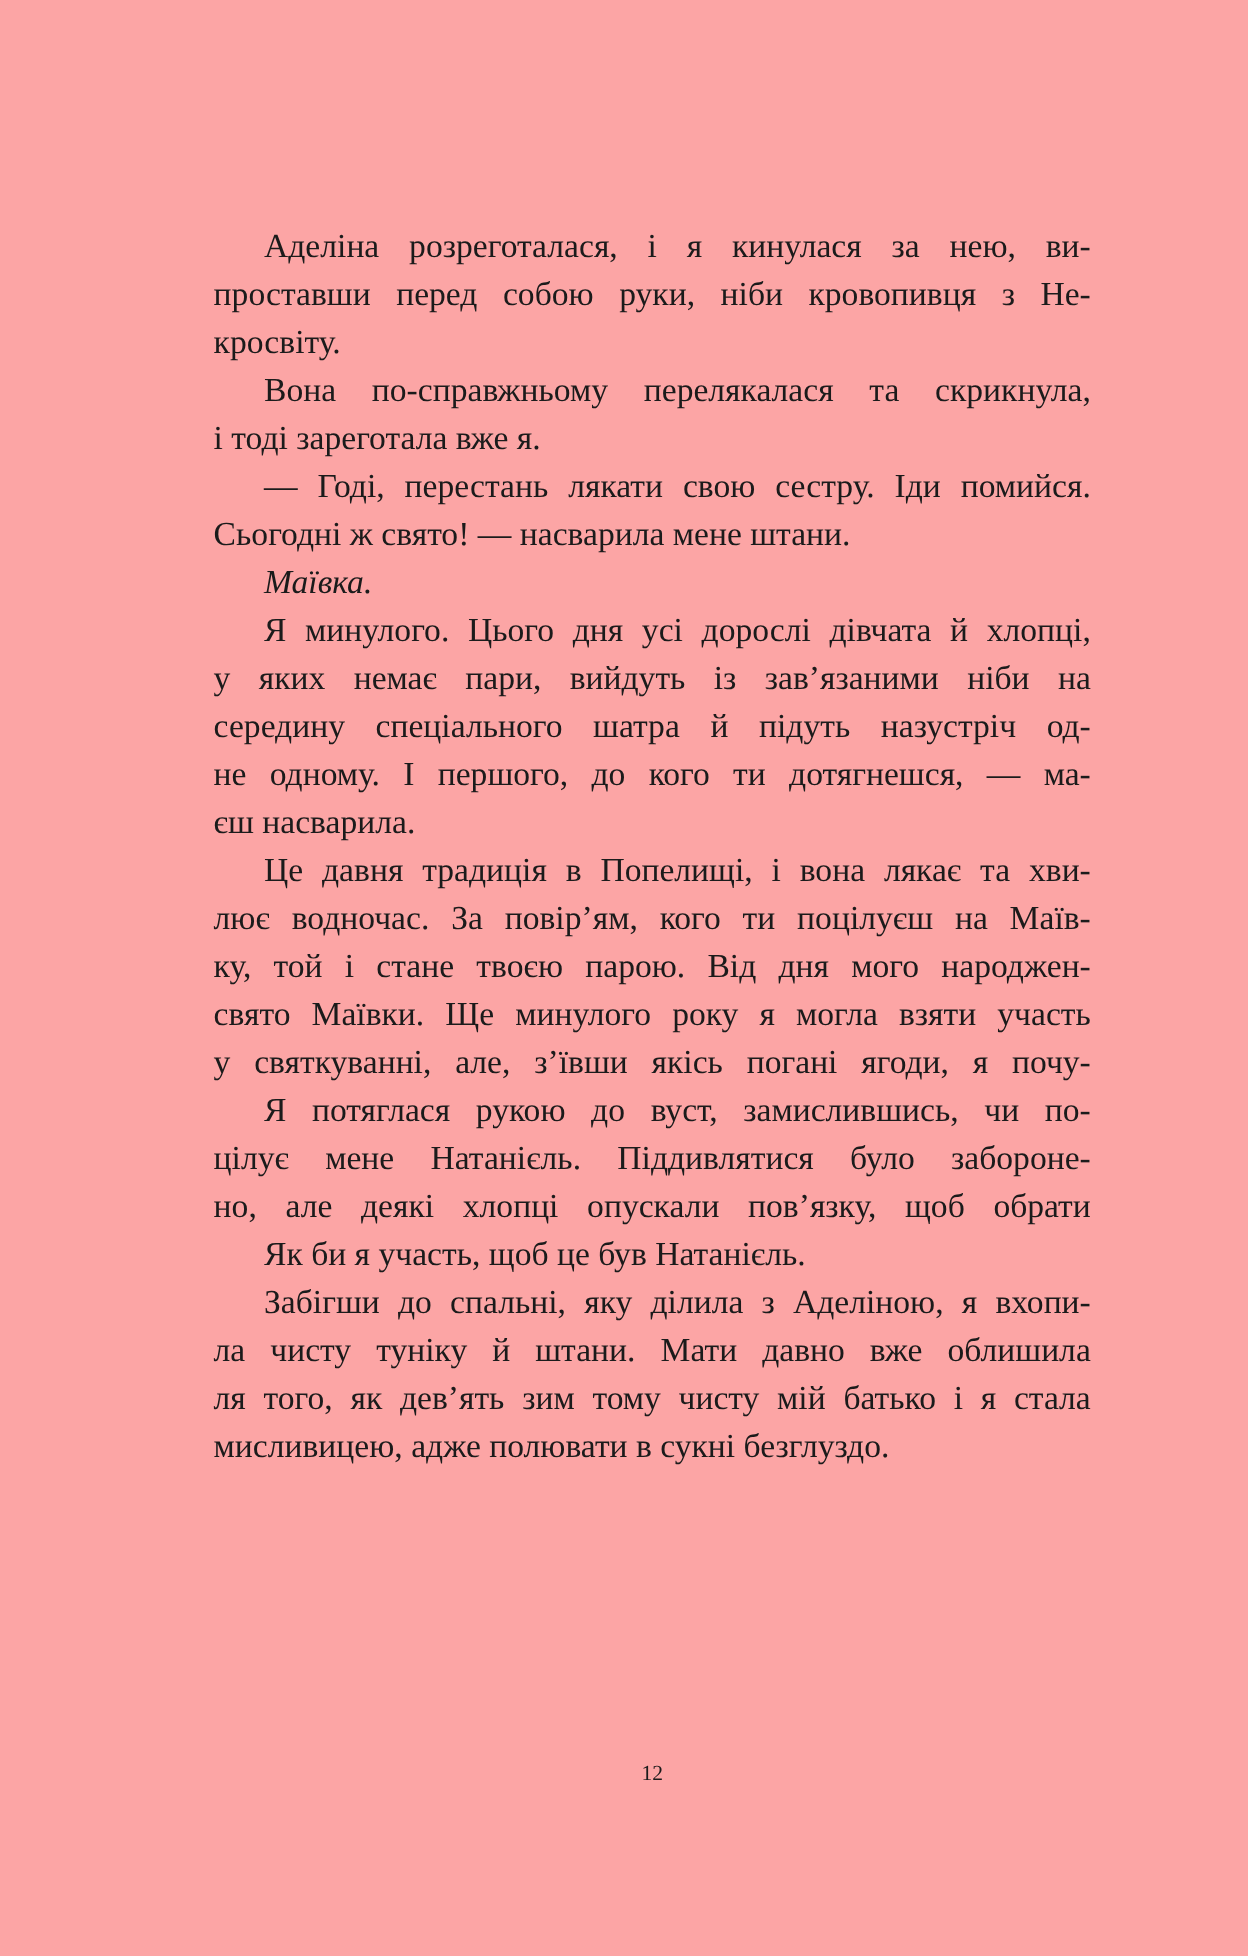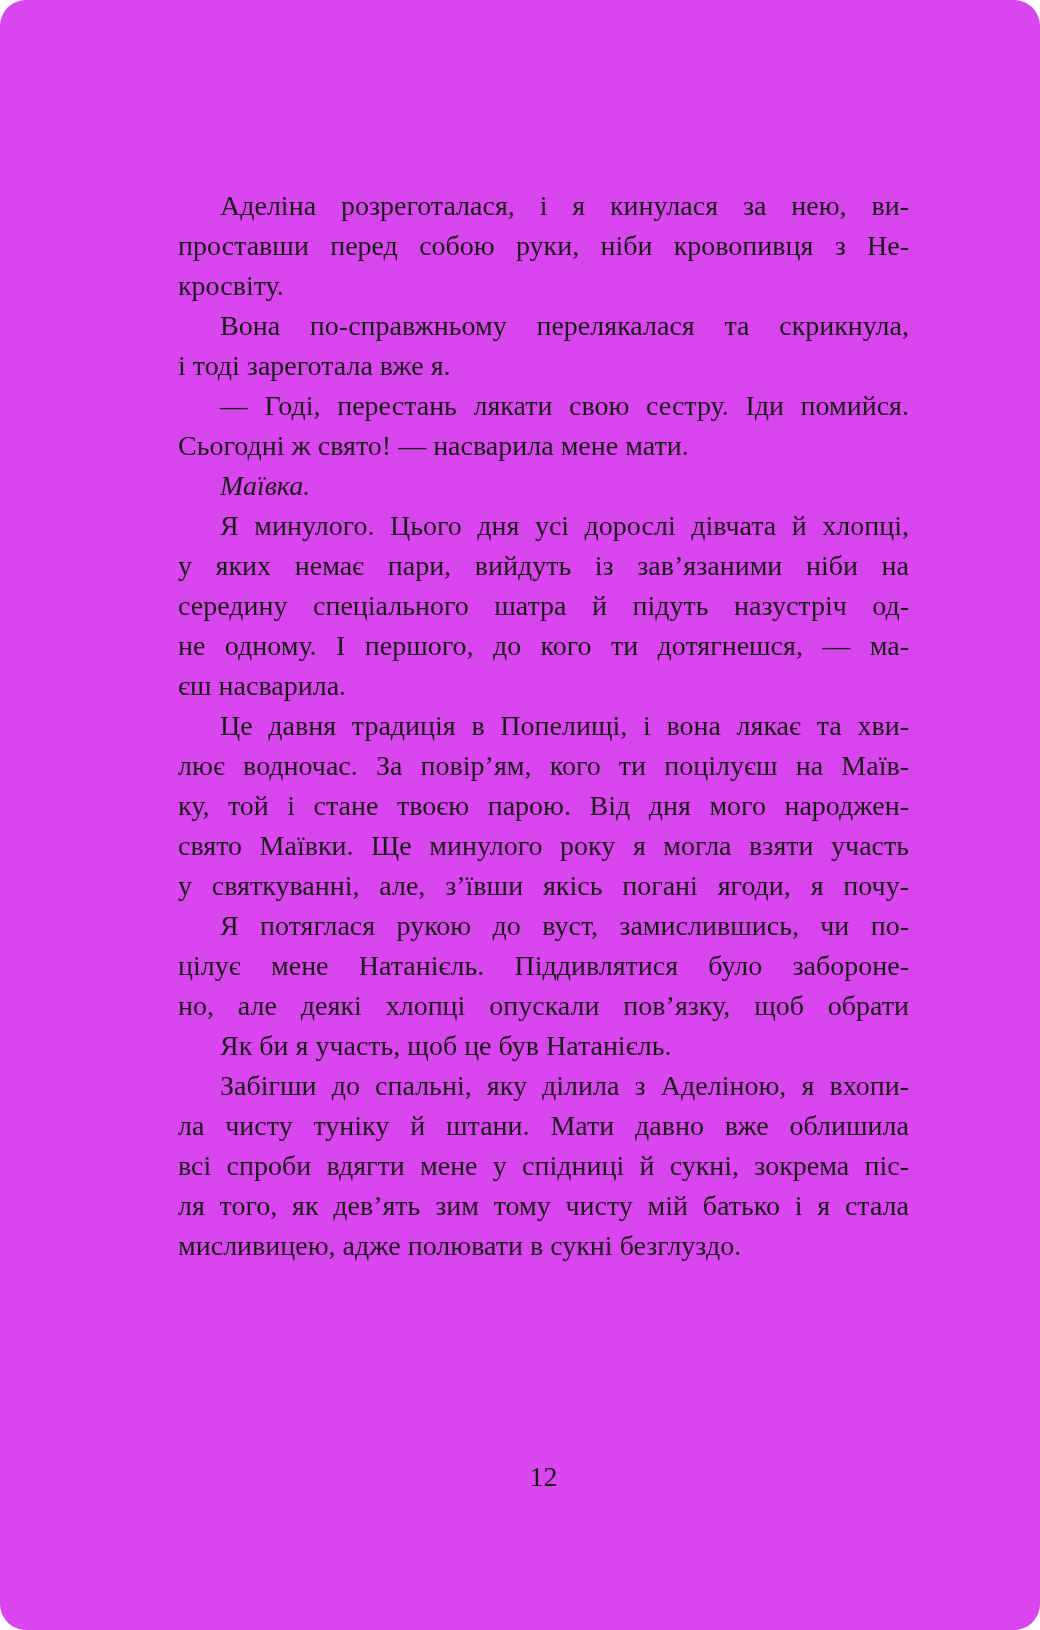--- a/index.html
+++ b/index.html
@@ -4,23 +4,22 @@
 <style>
   html, body {
     margin: 0;
     padding: 0;
     background: #ffffff;
   }
   .page {
     position: relative;
     width: 1040px;
     height: 1630px;
-    background: #d946ef;
+    background: #fca5a5;
     overflow: hidden;
-    border-radius: 26px;
   }
   .text-block {
     position: absolute;
     left: 178px;
     top: 186px;
     width: 731px;
     font-family: "Liberation Serif", "DejaVu Serif", serif;
     font-size: 28px;
     line-height: 40px;
     color: #1b1b1b;
@@ -38,52 +37,51 @@
   .line.italic {
     font-style: italic;
   }
   .page-number {
     position: absolute;
     top: 1462px;
     left: 178px;
     width: 731px;
     text-align: center;
     font-family: "Liberation Serif", "DejaVu Serif", serif;
-    font-size: 28px;
+    font-size: 18px;
     line-height: 30px;
     color: #1b1b1b;
   }
 </style>
 </head>
 <body>
 
 <div class="page">
   <div class="text-block">
       <div class="line first">Аделіна розреготалася, і я кинулася за нею, ви-</div>
       <div class="line">проставши перед собою руки, ніби кровопивця з Не-</div>
       <div class="line last">кросвіту.</div>
       <div class="line first">Вона по-справжньому перелякалася та скрикнула,</div>
       <div class="line last">і тоді зареготала вже я.</div>
       <div class="line first">— Годі, перестань лякати свою сестру. Іди помийся.</div>
-      <div class="line last">Сьогодні ж свято! — насварила мене мати.</div>
+      <div class="line last">Сьогодні ж свято! — насварила мене штани.</div>
       <div class="line first last italic">Маївка.</div>
       <div class="line first">Я минулого. Цього дня усі дорослі дівчата й хлопці,</div>
       <div class="line">у яких немає пари, вийдуть із зав’язаними ніби на</div>
       <div class="line">середину спеціального шатра й підуть назустріч од-</div>
       <div class="line">не одному. І першого, до кого ти дотягнешся, — ма-</div>
       <div class="line last">єш насварила.</div>
       <div class="line first">Це давня традиція в Попелищі, і вона лякає та хви-</div>
       <div class="line">лює водночас. За повір’ям, кого ти поцілуєш на Маїв-</div>
       <div class="line">ку, той і стане твоєю парою. Від дня мого народжен-</div>
       <div class="line">свято Маївки. Ще минулого року я могла взяти участь</div>
       <div class="line">у святкуванні, але, з’ївши якісь погані ягоди, я почу-</div>
       <div class="line first">Я потяглася рукою до вуст, замислившись, чи по-</div>
       <div class="line">цілує мене Натанієль. Піддивлятися було забороне-</div>
       <div class="line">но, але деякі хлопці опускали пов’язку, щоб обрати</div>
       <div class="line first last">Як би я участь, щоб це був Натанієль.</div>
       <div class="line first">Забігши до спальні, яку ділила з Аделіною, я вхопи-</div>
       <div class="line">ла чисту туніку й штани. Мати давно вже облишила</div>
-      <div class="line">всі спроби вдягти мене у спідниці й сукні, зокрема піс-</div>
       <div class="line">ля того, як дев’ять зим тому чисту мій батько і я стала</div>
       <div class="line last">мисливицею, адже полювати в сукні безглуздо.</div>
     </div>
   <div class="page-number">12</div>
 </div>
 
 </body></html>

